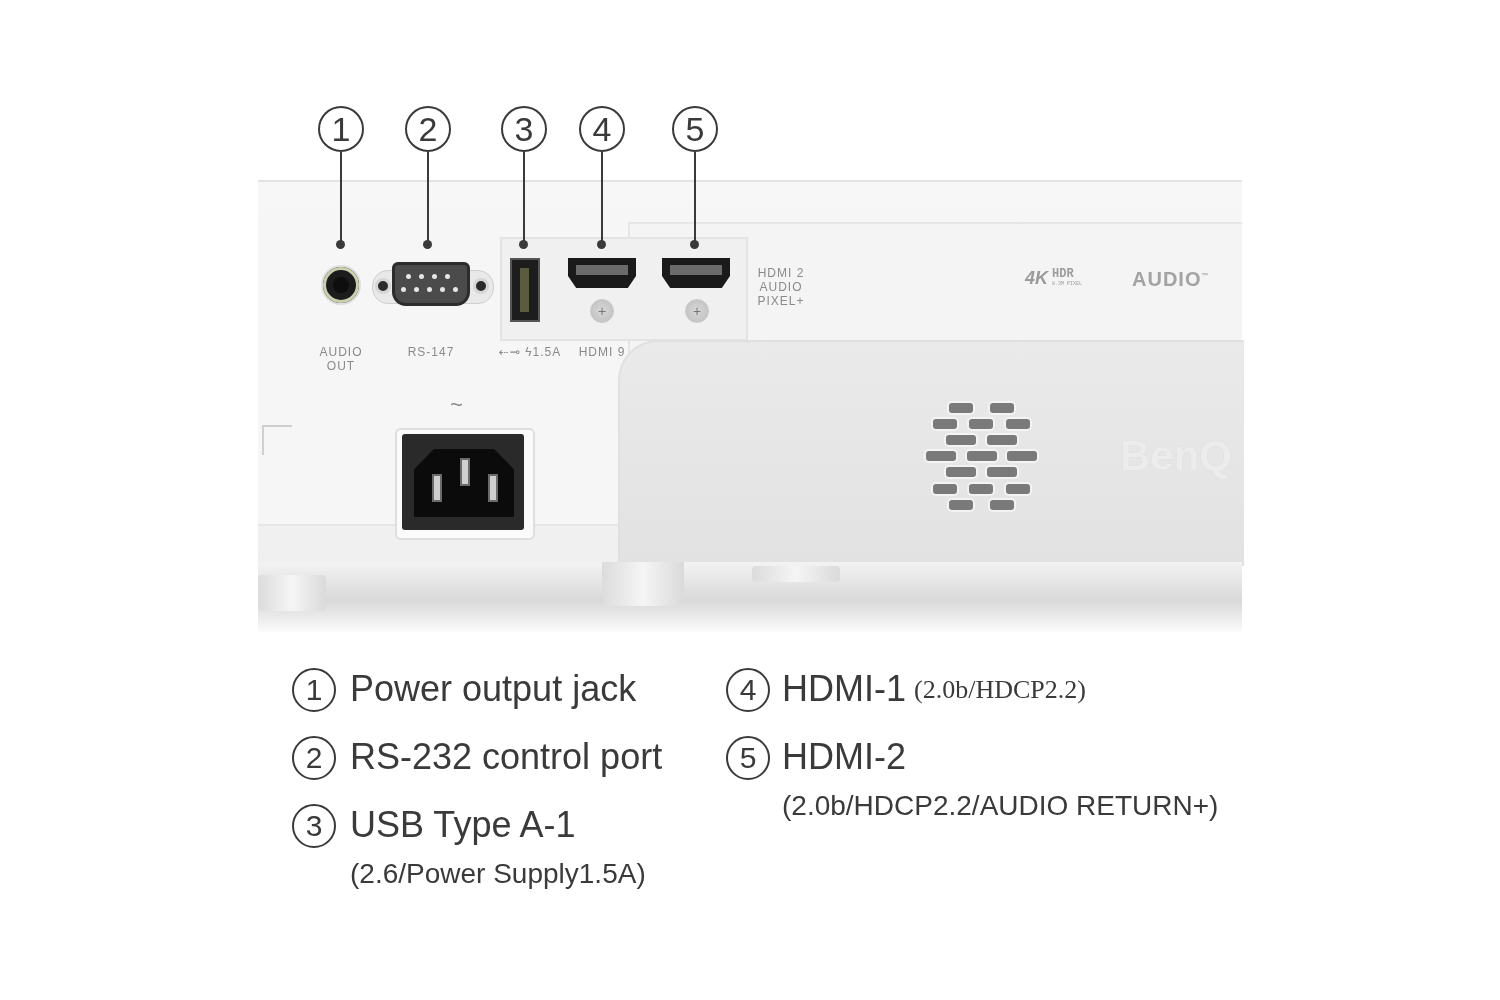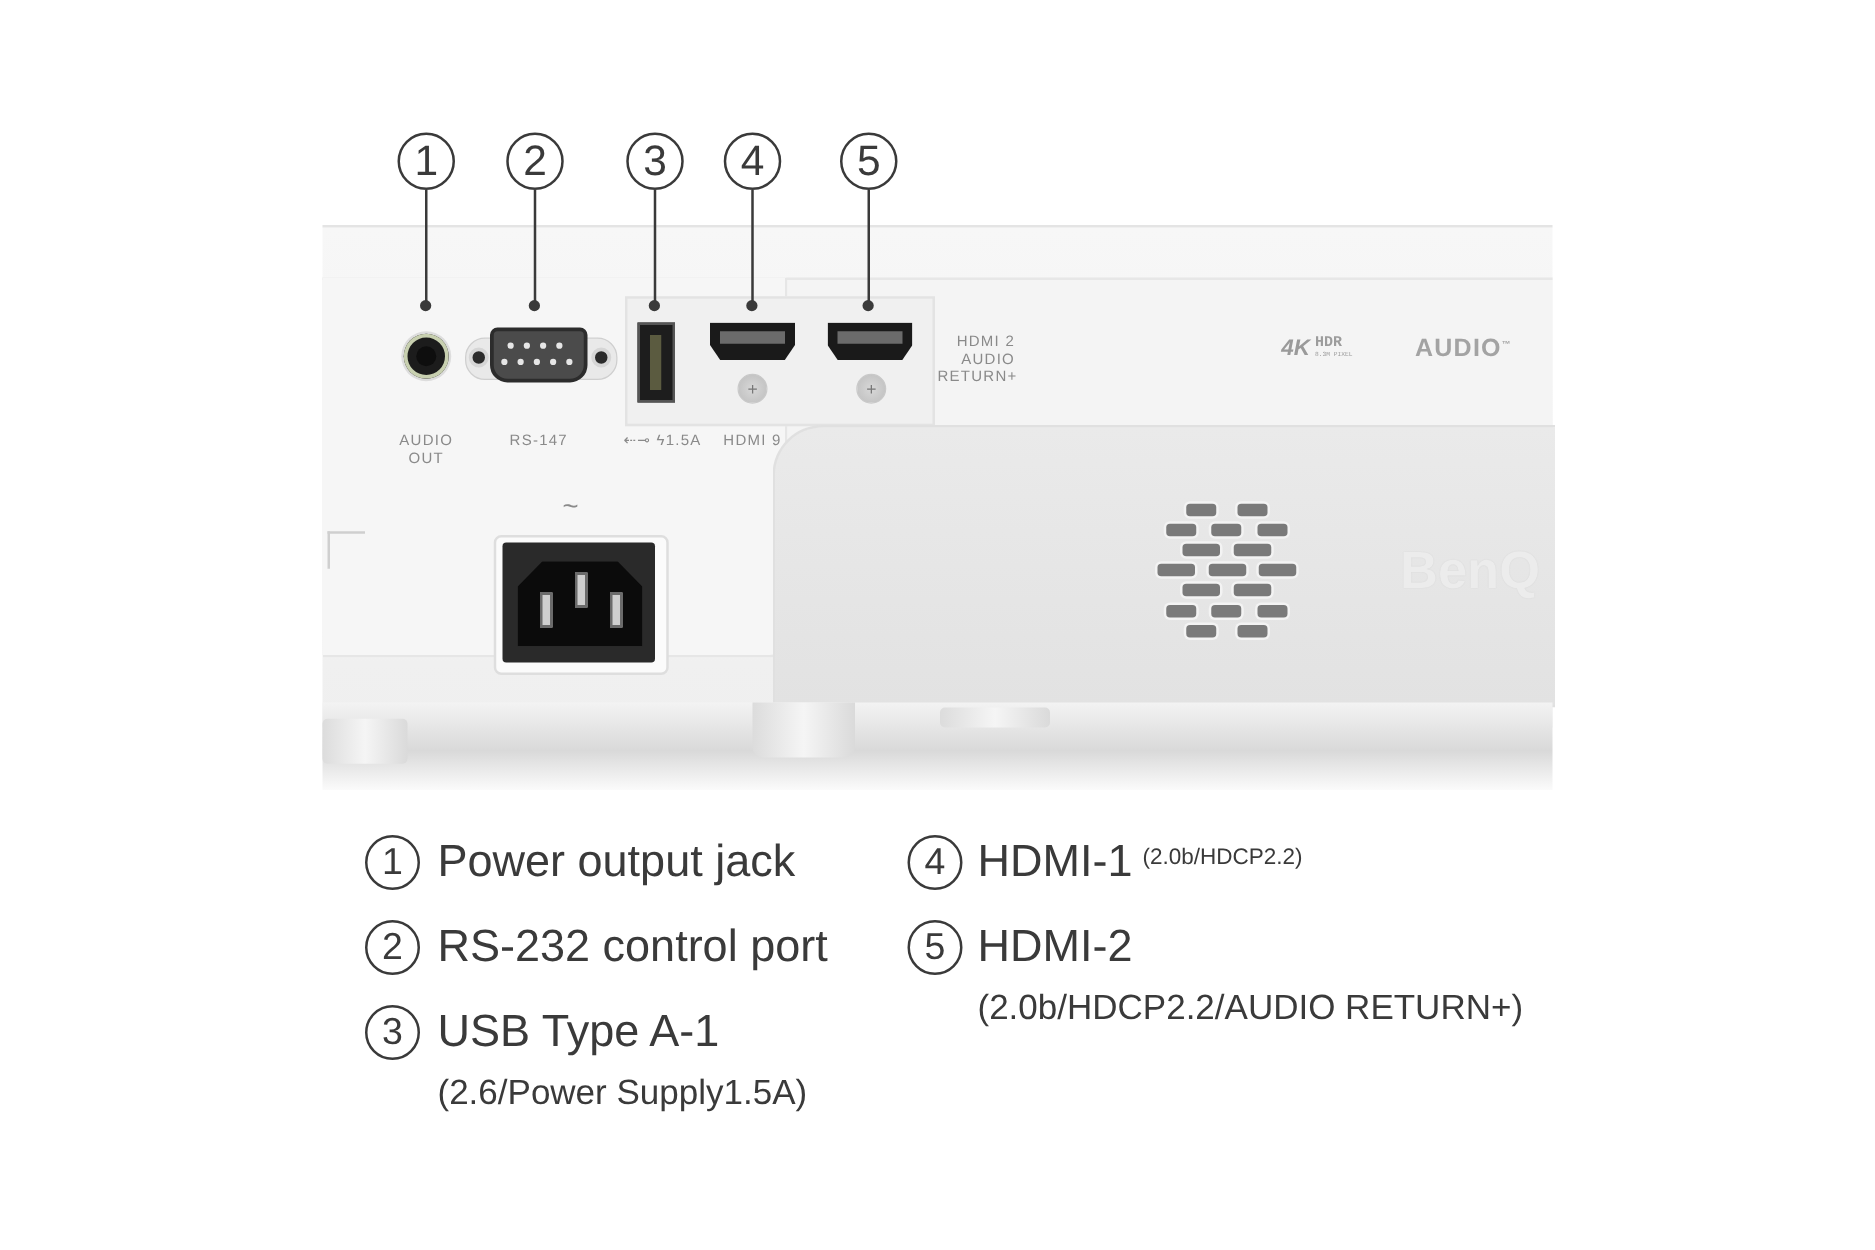--- a/index.html
+++ b/index.html
@@ -38,21 +38,21 @@
   .power-hole{left:414px;top:449px;width:100px;height:68px;background:#0b0b0b;clip-path:polygon(20% 0,80% 0,100% 30%,100% 100%,0 100%,0 30%);}
   .pin-blade{width:6px;height:24px;background:#cfcfcf;border:2px solid #6b6b6b;}
   
   .vent{height:10px;background:#7a7a7a;border-radius:3px;box-shadow:0 0 0 2px #f3f3f3;}
   .port-label{position:absolute;font-size:12px;letter-spacing:1px;color:#8a8a8a;text-align:center;line-height:14px;}
   .logo-4k{font-weight:bold;color:#9a9a9a;}
   
   .legend-num{position:absolute;width:44px;height:44px;border:2px solid #3a3a3a;border-radius:50%;box-sizing:border-box;font-size:30px;display:flex;align-items:center;justify-content:center;color:#3a3a3a;line-height:1;}
   .legend-text{position:absolute;font-size:36px;color:#3a3a3a;white-space:nowrap;}
   .legend-sub{position:absolute;font-size:28px;color:#3a3a3a;white-space:nowrap;}
-  .legend-small{font-size:18px;}
+  .legend-small{font-size:26px;font-family:Liberation Serif, serif;}
 </style>
 </head>
 <body>
 
 <div class="abs body-shell"></div>
 <div class="abs panel-inner"></div>
 <div class="abs rear-plate"></div>
 <div class="abs" style="left:262px;top:425px;width:28px;height:28px;border-left:2px solid #cfcfcf;border-top:2px solid #cfcfcf;"></div>
 <div class="abs port-recess"></div>
 <div class="abs front-block"></div>
@@ -114,24 +114,24 @@
   <span>⇠⊸</span>
   <span>ϟ</span><span>1.5A</span>
 </div>
 
 <div class="abs hdmi-port" style="left:568px;top:258px;"></div>
 <div class="abs screw" style="left:590px;top:299px;">+</div>
 <div class="port-label" style="left:572px;top:345px;width:60px;">HDMI 9</div>
 
 <div class="abs hdmi-port" style="left:662px;top:258px;"></div>
 <div class="abs screw" style="left:685px;top:299px;">+</div>
-<div class="port-label" style="left:750px;top:266px;width:62px;text-align:right;">
+<div class="port-label" style="left:750px;top:266px;width:62px;">
   <div>HDMI 2</div>
   <div>AUDIO</div>
-  <div>RETURN+</div>
+  <div>PIXEL+</div>
 </div>
 
 <div class="abs" style="left:1025px;top:268px;display:flex;align-items:center;gap:4px;color:#9c9c9c;">
   <span class="logo-4k" style="font-size:18px;font-style:italic;">4K</span>
   <span style="display:flex;flex-direction:column;line-height:10px;font-family:Liberation Mono, monospace;">
     <span style="font-size:12px;font-weight:bold;">HDR</span>
     <span style="font-size:5px;">8.3M PIXEL</span>
   </span>
 </div>
 <div class="abs" style="left:1132px;top:268px;color:#a3a3a3;font-weight:bold;font-size:20px;letter-spacing:1px;">

